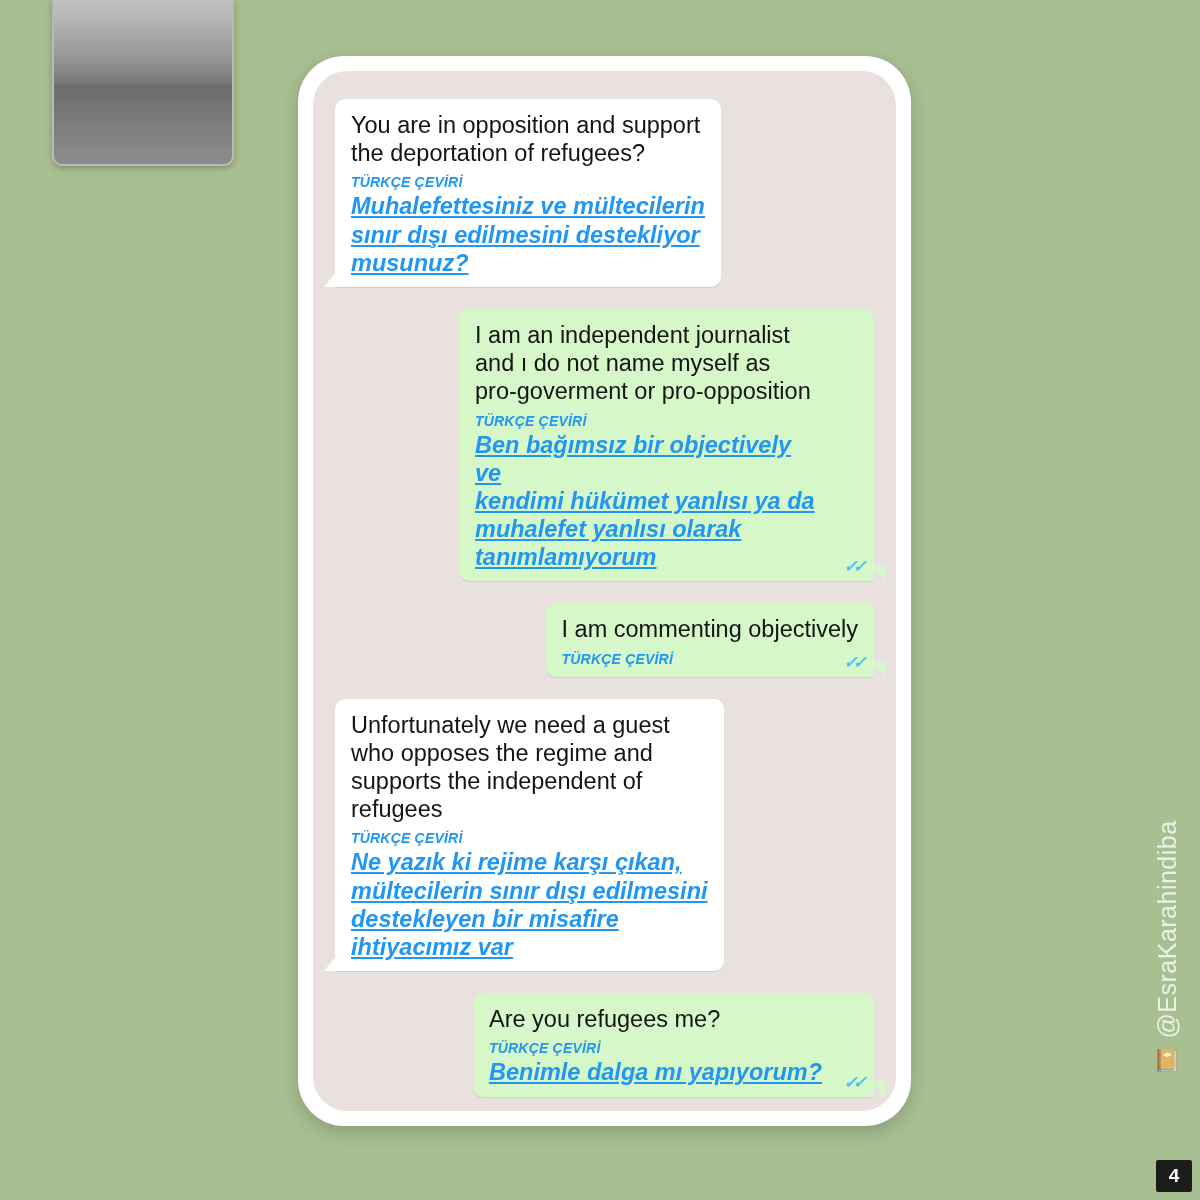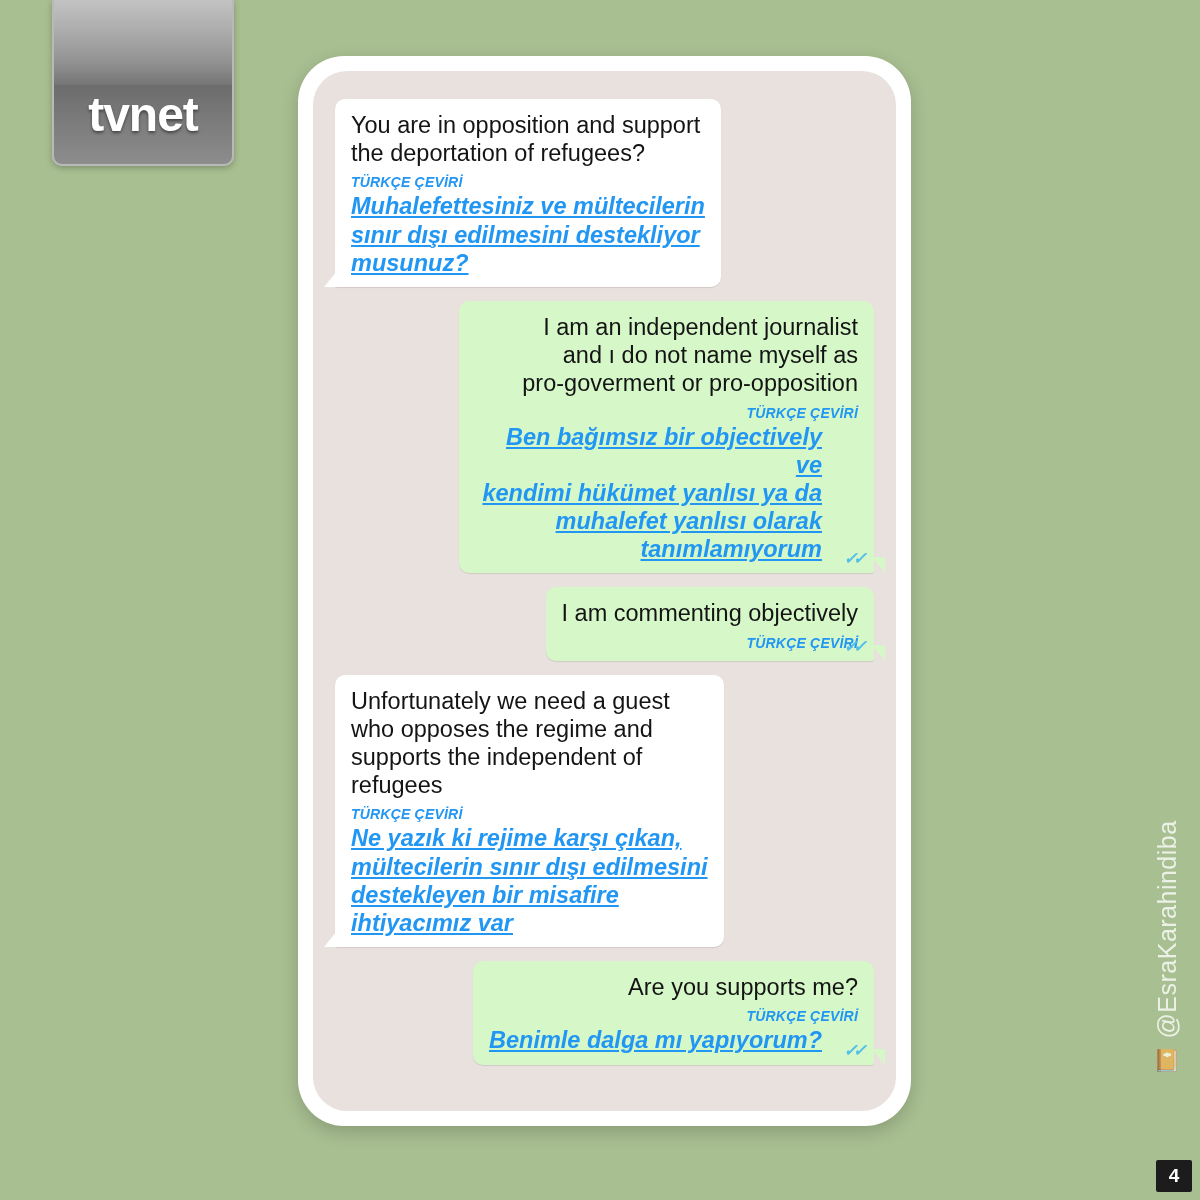--- a/index.html
+++ b/index.html
@@ -53,23 +53,23 @@
   }
   .screen {
     width: 100%; height: 100%;
     background: #e9e1dd;
     border-radius: 34px;
     overflow: hidden;
     position: relative;
     padding: 28px 22px 10px 22px;
   }
 
-  .row { display: flex; margin-bottom: 14px; }
+  .row { display: flex; margin-bottom: 22px; }
   .row.left  { justify-content: flex-start; }
-  .row.right { justify-content: flex-end; text-align: right; }
+  .row.right { justify-content: flex-end; }
 
   .bubble {
     position: relative;
     border-radius: 10px;
     padding: 12px 16px 10px 16px;
     max-width: 415px;
     box-shadow: 0 1px 1px rgba(0,0,0,0.10);
   }
   .bubble.in  { background: #ffffff; border-bottom-left-radius: 2px; }
   .bubble.out { background: #d6f8c8; border-bottom-right-radius: 2px; }
@@ -162,21 +162,20 @@
     align-items: center;
     justify-content: center;
     border-radius: 2px;
   }
 </style>
 </head>
 <body>
 
 <div class="logo-box">
   <div class="logo-gloss"></div>
-  <div class="logo-text">tvnet</div>
 </div>
 
 <div class="phone">
   <div class="screen">
     <div id="chat-list">
         <div class="row left">
           <div class="bubble in">
             <div class="msg-en">You are in opposition and support
 the deportation of refugees?</div>
             <div class="tr-label">TÜRKÇE ÇEVİRİ</div>
@@ -213,21 +212,21 @@
 refugees</div>
             <div class="tr-label">TÜRKÇE ÇEVİRİ</div>
             <div class="msg-tr">Ne yazık ki rejime karşı çıkan,
 mültecilerin sınır dışı edilmesini
 destekleyen bir misafire
 ihtiyacımız var</div>
           </div>
         </div>
         <div class="row right">
           <div class="bubble out">
-            <div class="msg-en">Are you supports me?</div>
+            <div class="msg-en">Are you refugees me?</div>
             <div class="tr-label">TÜRKÇE ÇEVİRİ</div>
             <div class="msg-tr">Benimle dalga mı yapıyorum?</div>
             <div class="ticks">✓✓</div>
           </div>
         </div>
       </div>
   </div>
 </div>
 
 <div class="watermark">

